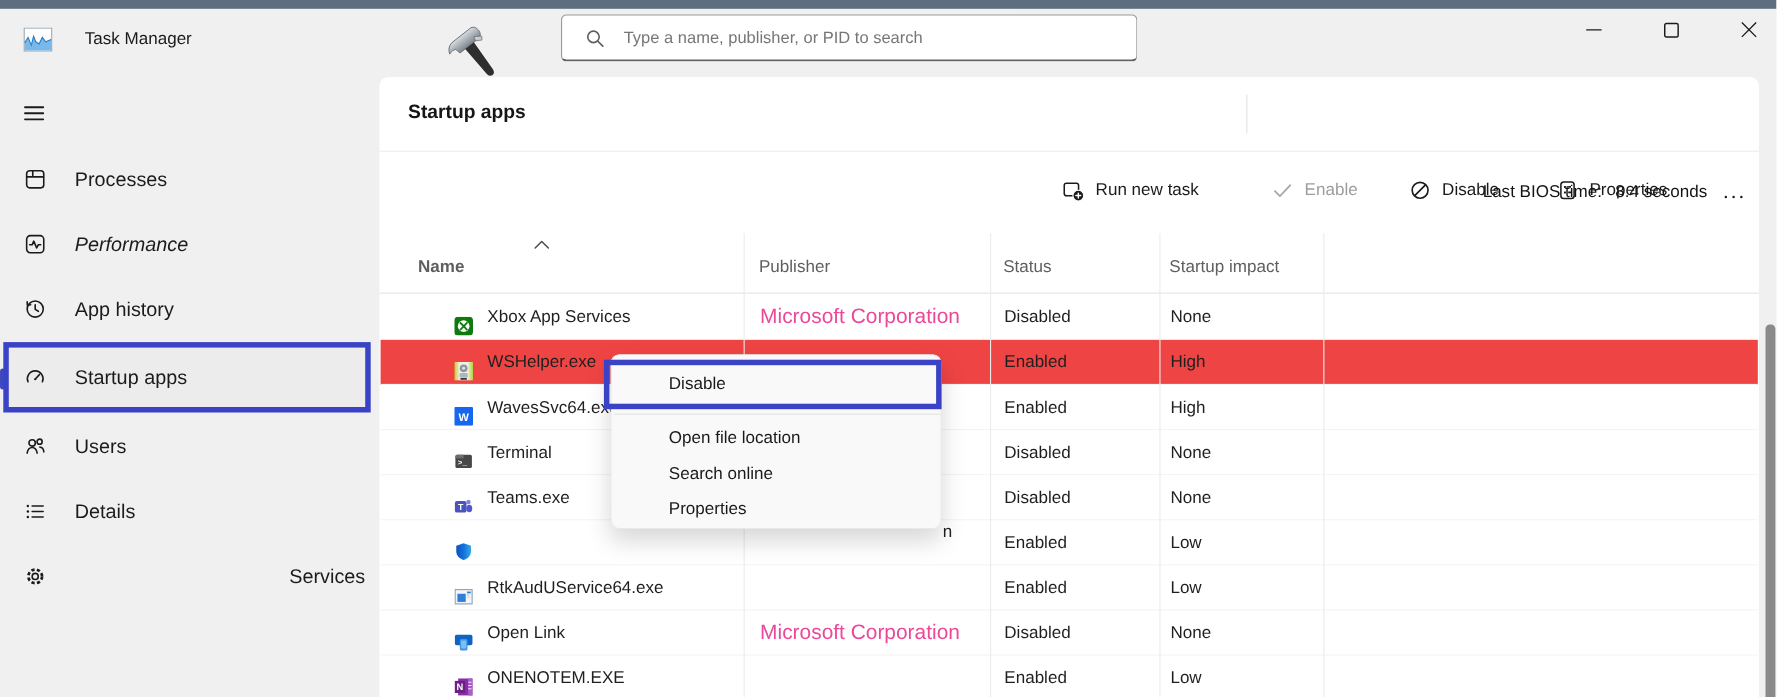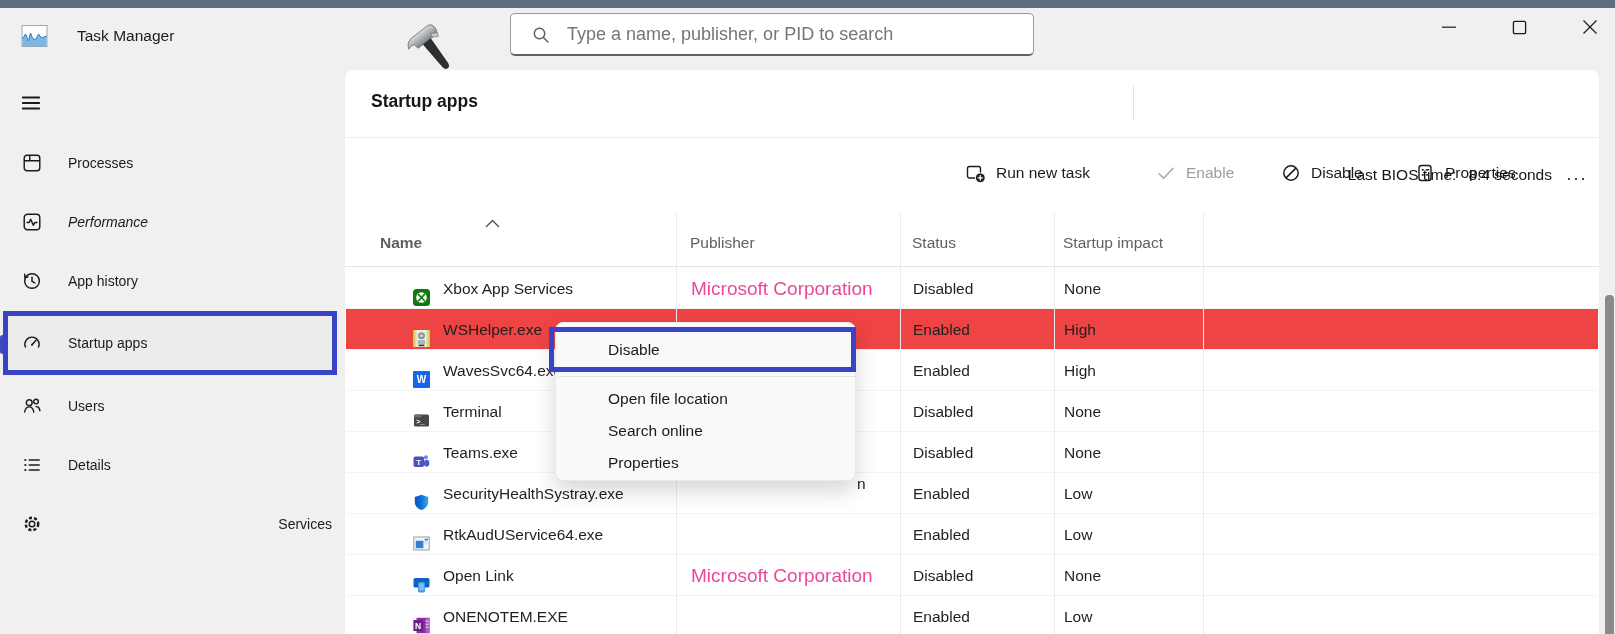--- a/index.html
+++ b/index.html
@@ -8,30 +8,30 @@
   #screen { position:relative; width:1338px; height:634px; background:#f0f0f0; }
 
   
   .top-strip { position:absolute; left:0; top:0; width:1615px; height:8px; background:#5d6e80; }
   .app-icon { position:absolute; left:21px; top:25px; width:27px; height:22px; }
   .app-title { position:absolute; left:77px; top:26px; font-size:15.5px; line-height:19px; color:#1b1b1b; }
   .search-box { position:absolute; left:510px; top:13px; width:524px; height:43px; background:#ffffff;
     border:1px solid #9a9a9a; border-bottom:2px solid #626262; border-radius:5px; display:flex; align-items:center; }
   .search-box .mag { position:absolute; left:21px; top:12px; width:18px; height:18px; }
   .search-box input { border:none; outline:none; background:transparent; width:440px; margin-left:56px;
-    font-family:"Liberation Sans", sans-serif; font-size:18px; color:#2b2b2b; }
+    font-family:"Liberation Sans", sans-serif; font-size:15px; color:#2b2b2b; }
   .search-box input::placeholder { color:#767676; opacity:1; }
   .win-btn { position:absolute; top:14px; width:28px; height:26px; display:flex; align-items:center; justify-content:center; }
   .win-min { left:1435px; } .win-max { left:1505px; } .win-close { left:1576px; }
 
   
   .hamburger { position:absolute; left:18px; top:90px; width:26px; height:26px; display:flex; align-items:center; justify-content:center; }
   .nav-item { position:absolute; left:8px; width:324px; height:48px; display:flex; align-items:center; border-radius:4px; }
   .nav-item .nicon { width:20px; height:20px; margin-left:14px; display:flex; align-items:center; justify-content:center; }
-  .nav-item .nlabel { margin-left:26px; font-size:14px; color:#1b1b1b; white-space:nowrap; }
+  .nav-item .nlabel { margin-left:26px; font-size:18px; color:#1b1b1b; white-space:nowrap; }
   .nav-item.selected { background:#ececec; top:316px; height:54px; }
   .selection-pill { position:absolute; left:0; top:335px; width:5px; height:19px; background:#3f4abe; border-radius:3px; z-index:3; }
   .sidebar-annotation { position:absolute; left:3px; top:311px; width:334px; height:64px;
     border:5px solid #3a43c6; z-index:4; pointer-events:none; }
 
   
   .card { position:absolute; left:345px; top:70px; width:1254px; height:564px; background:#ffffff; border-radius:8px 8px 0 0; }
   .page-title { position:absolute; left:26px; top:21px; font-size:17.5px; font-weight:700; color:#161616; }
   .tb-btn { position:absolute; top:91px; height:24px; display:flex; align-items:center; gap:10px; font-size:15.5px; color:#1b1b1b; }
   .tb-btn .ticon { width:20px; height:20px; display:flex; align-items:center; justify-content:center; }
@@ -330,21 +330,20 @@
     <span class="cicon"><svg viewBox="0 0 17 17" width="17" height="17">
               <defs>
                 <linearGradient id="shg" x1="0" x2="1" y1="0" y2="0">
                   <stop offset="0" stop-color="#0b50c8"></stop>
                   <stop offset="0.5" stop-color="#1173d8"></stop>
                   <stop offset="1" stop-color="#38a5ef"></stop>
                 </linearGradient>
               </defs>
               <path d="M8.5 0.8 L15.2 3.1 V8.1 c0 4.3-3.3 6.8-6.7 8 C5.1 14.9 1.8 12.4 1.8 8.1 V3.1 Z" fill="url(#shg)"></path>
             </svg></span>
-    <span class="c-name">SecurityHealthSystray.exe</span>
     <span class="c-pub"></span>
     <span class="c-status">Enabled</span>
     <span class="c-impact">Low</span>
   </div>
         <div class="t-row" style="top: 444px;">
     <span class="cicon"><svg viewBox="0 0 17 17" width="17" height="17">
               <rect x="0.8" y="2" width="15.4" height="13" fill="#f2f6fa" stroke="#8fa0b0" stroke-width="1"></rect>
               <rect x="2.8" y="5.8" width="7.6" height="7.4" fill="#2f7fd6"></rect>
               <rect x="11.6" y="3.8" width="3.4" height="1.6" fill="#2f7fd6"></rect>
               <rect x="11.6" y="6.4" width="2" height="1" fill="#9fc3e8"></rect>

